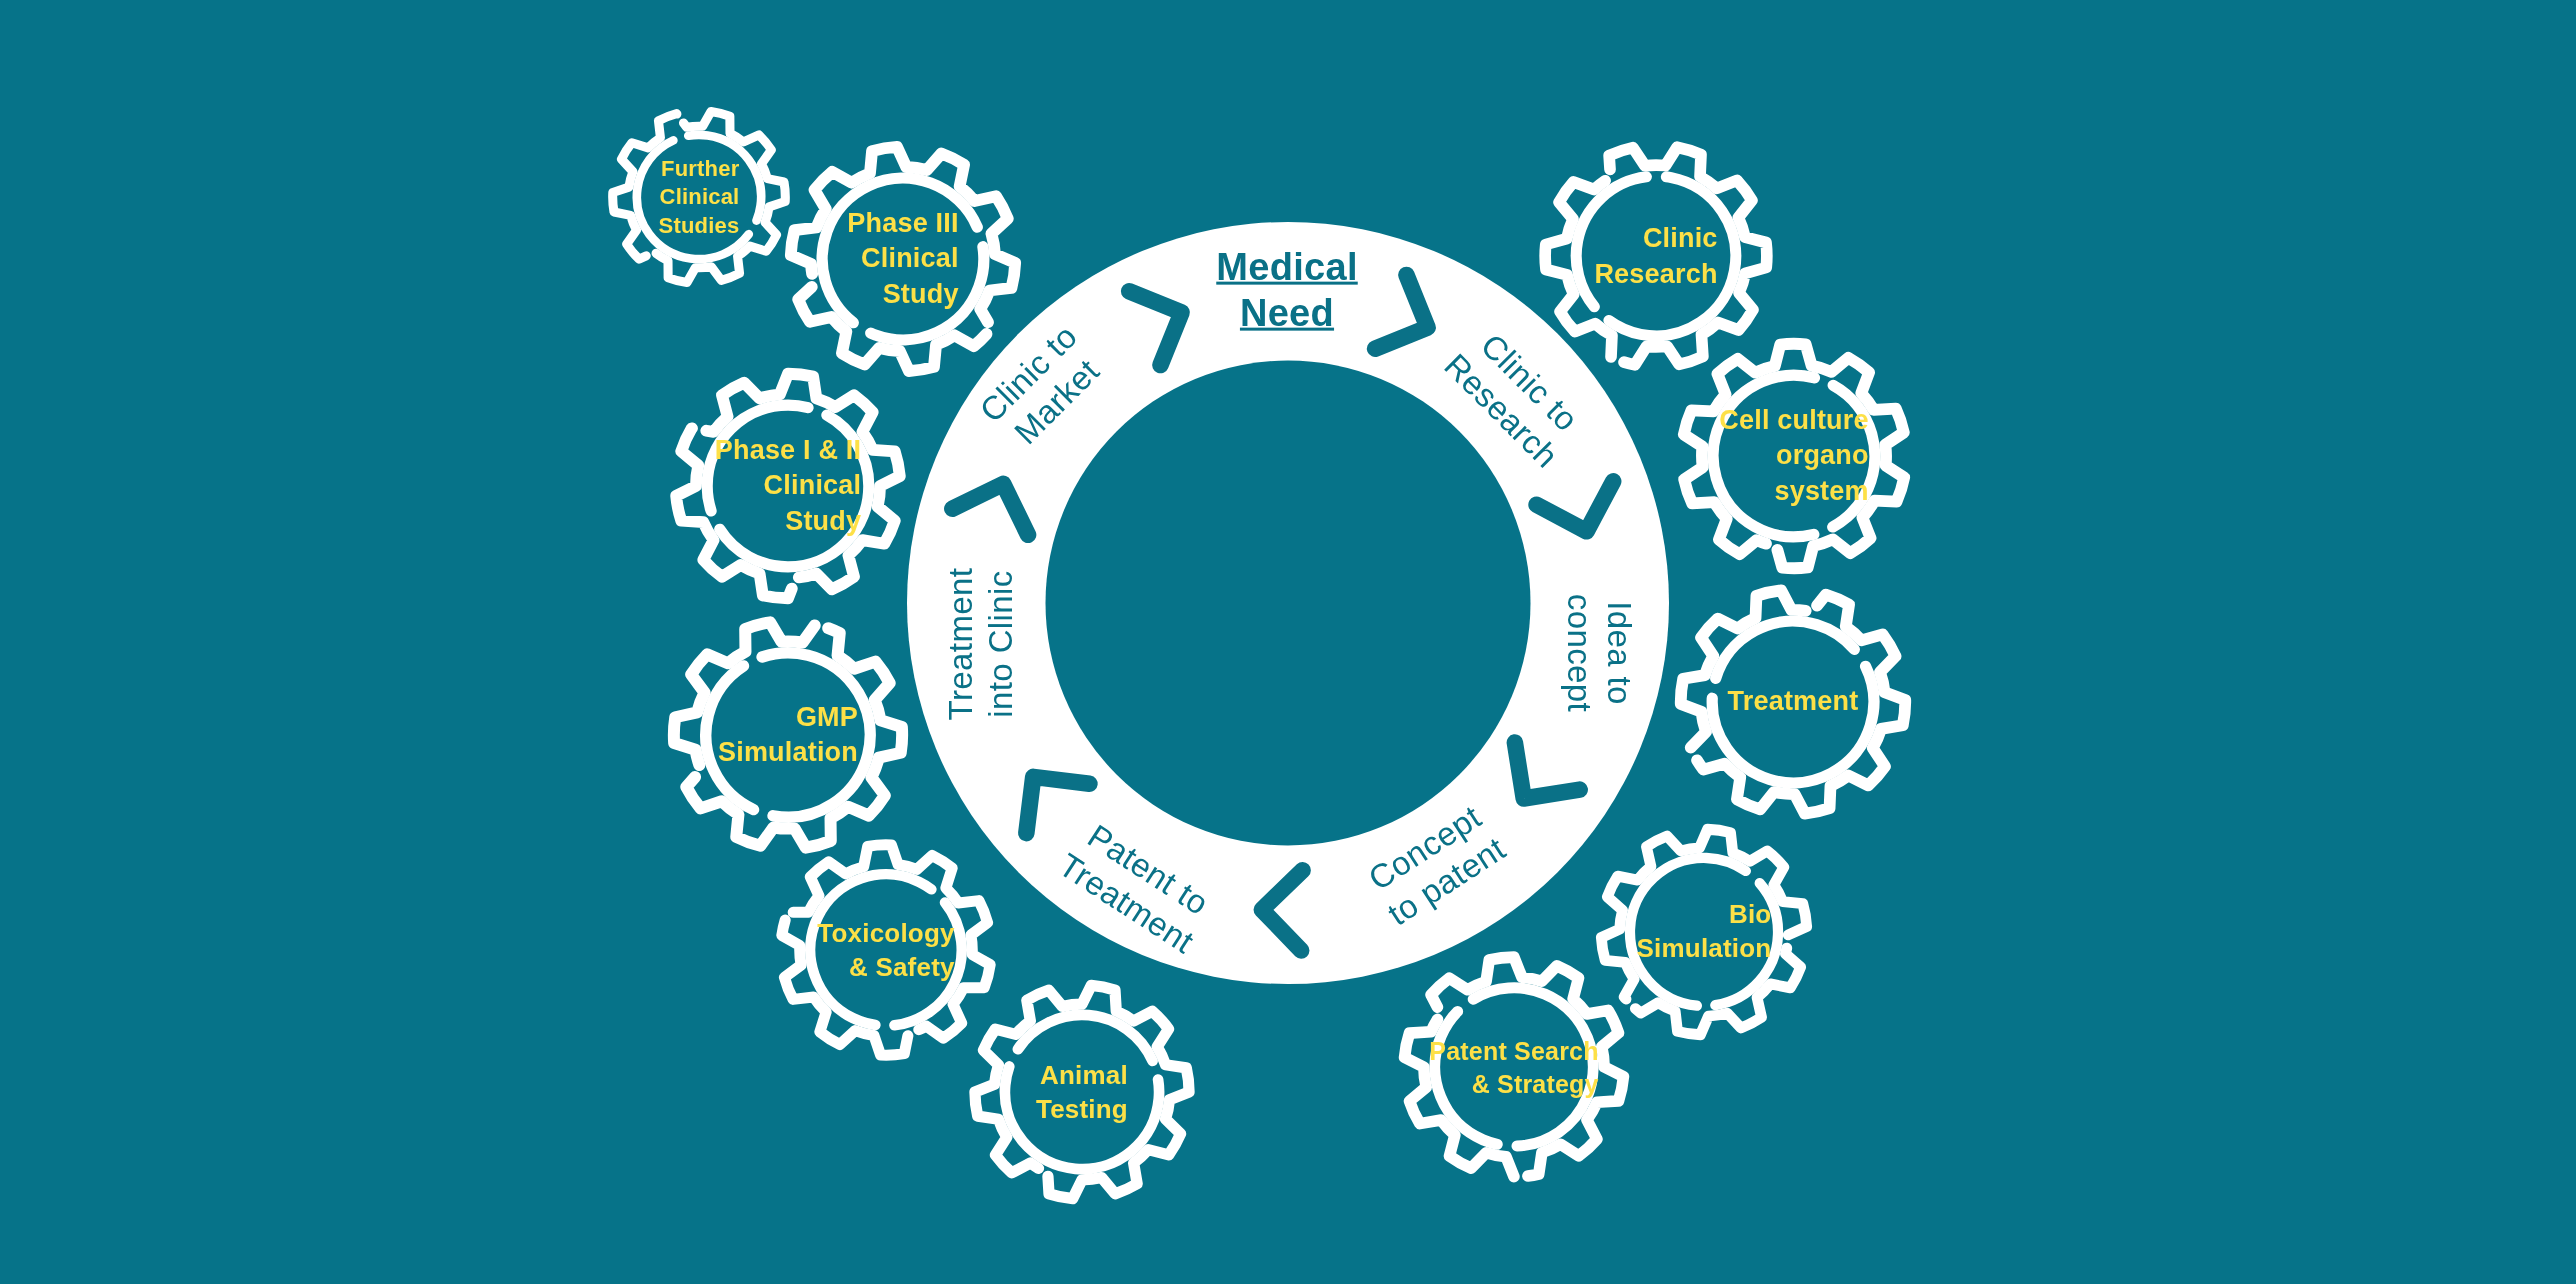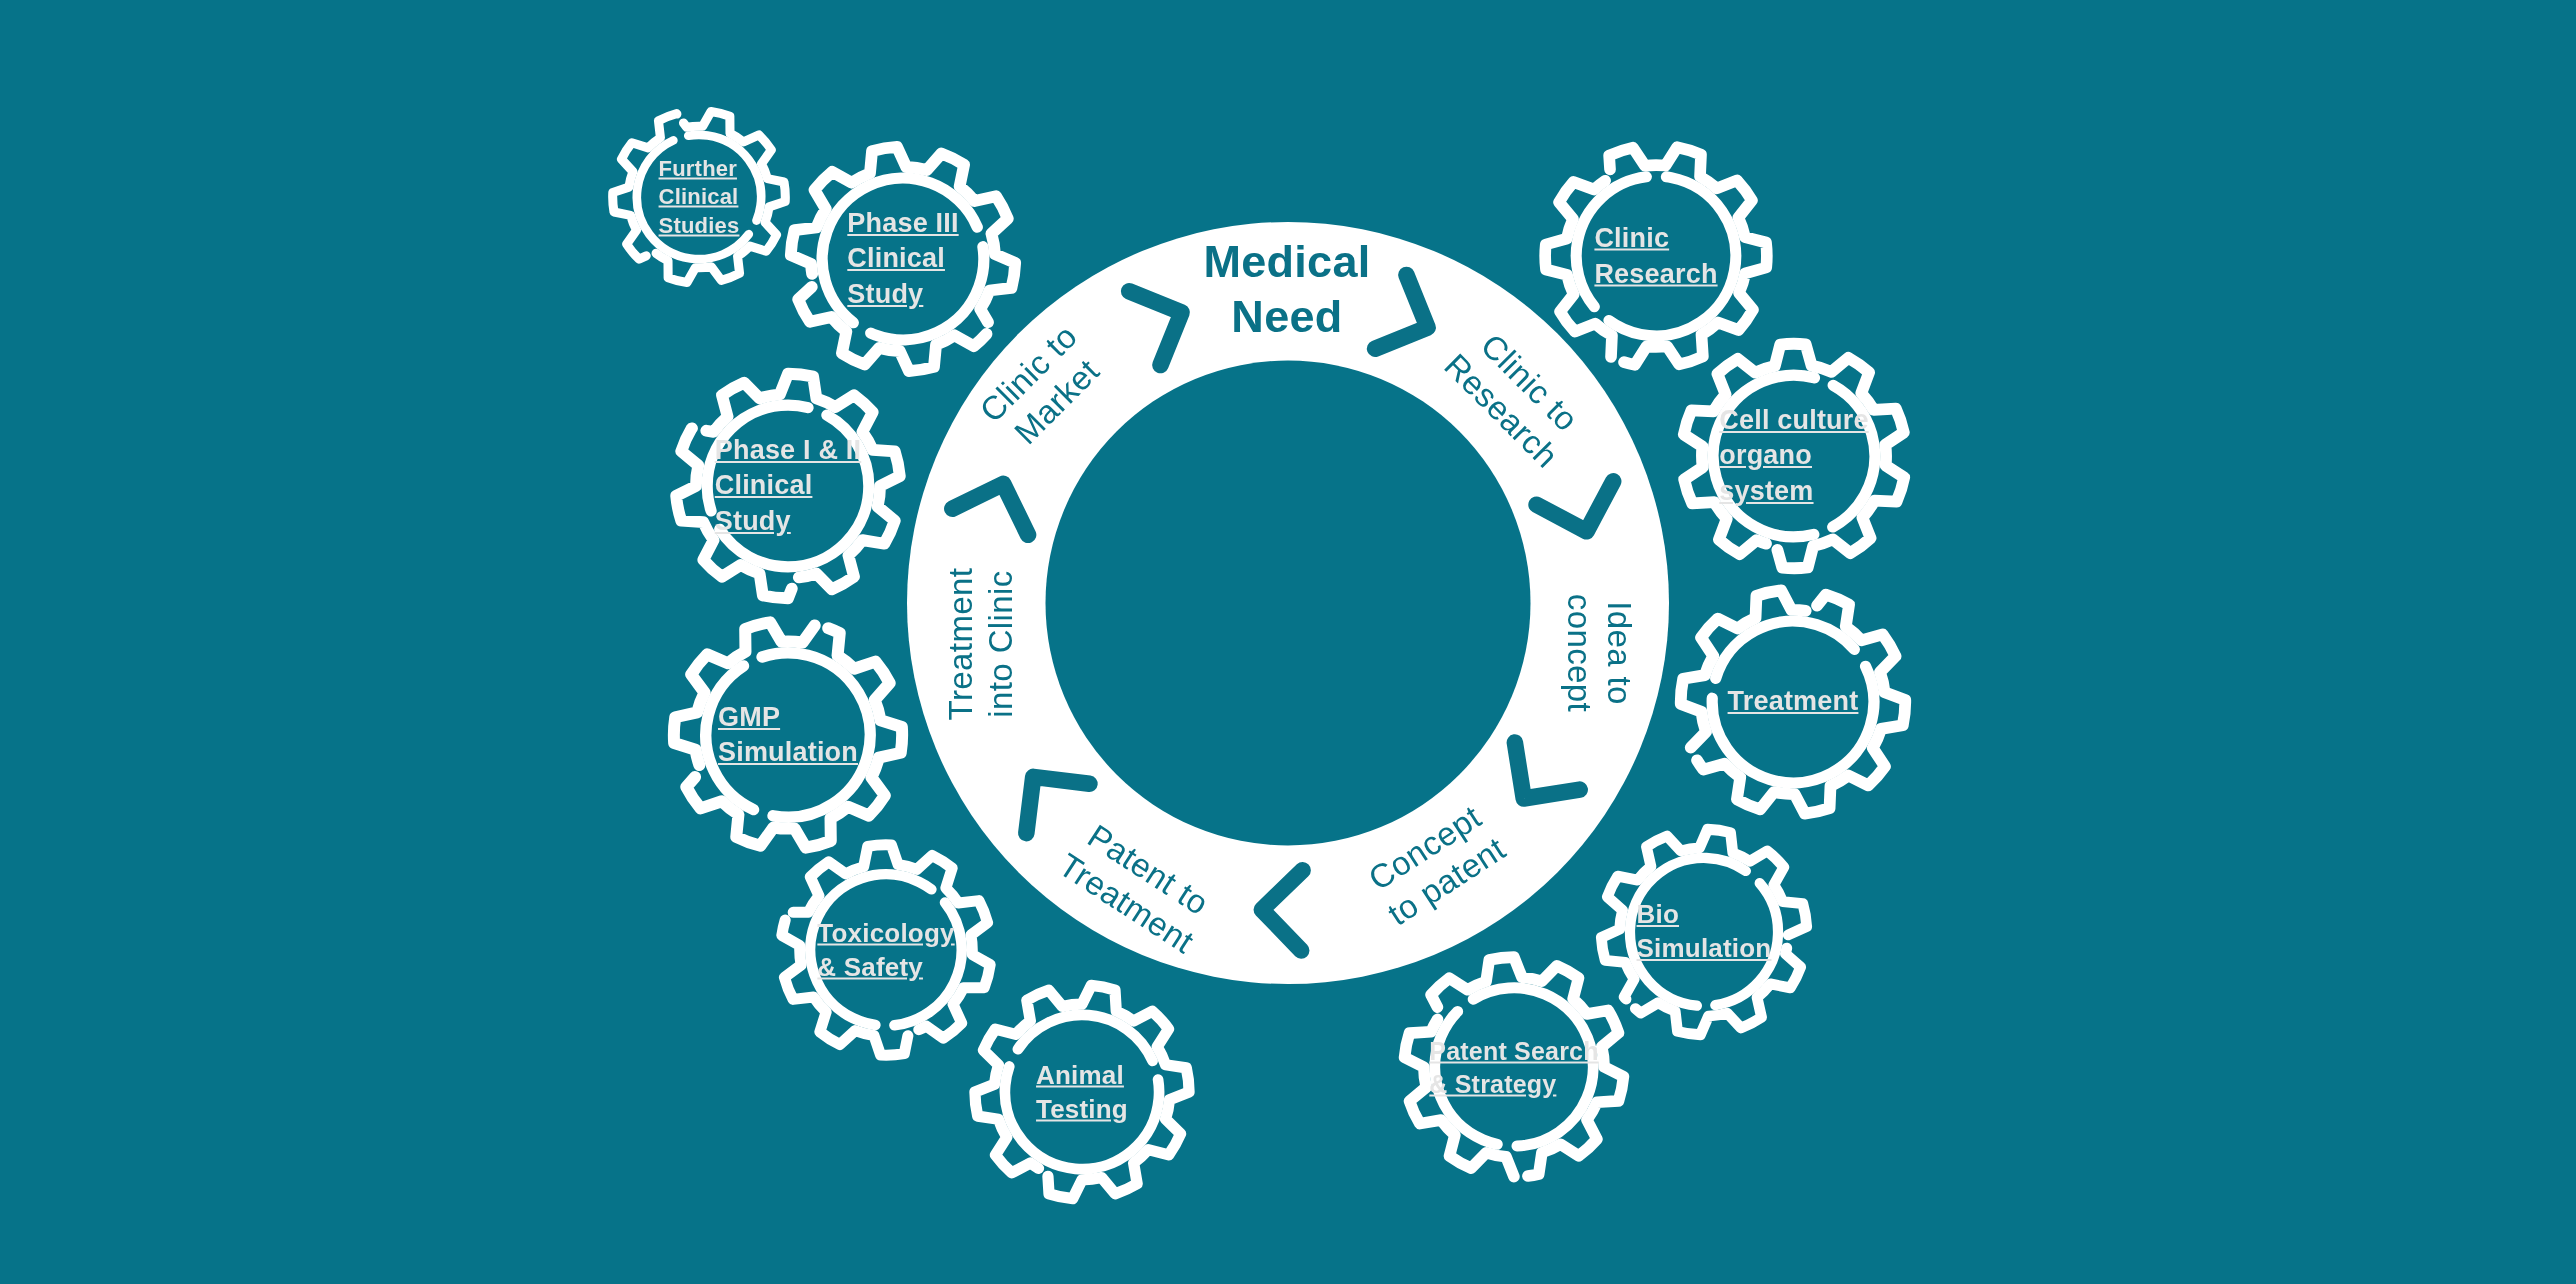--- a/index.html
+++ b/index.html
@@ -23,21 +23,21 @@
     background:#067389;
     transform:translate(-50%,-50%);
   }
   .ring-label{
     position:absolute;left:var(--x);top:var(--y);
     transform:translate(-50%,-50%) rotate(var(--rot));
     color:#0a7187;
     font-size:33px;font-weight:500;line-height:1.22;
     text-align:center;white-space:pre-line;letter-spacing:0.4px;
   }
-  .ring-label.title{font-size:45px;font-weight:700;letter-spacing:0.3px;}
+  .ring-label.title{font-size:38px;font-weight:700;letter-spacing:0.3px;text-decoration:underline;}
   .chevron{
     position:absolute;left:var(--x);top:var(--y);
     width:108px;height:82px;
     transform:translate(-50%,-50%) rotate(var(--rot));
     overflow:visible;
   }
   .chevron path{
     fill:none;stroke:#0a7187;stroke-width:19;
     stroke-linecap:round;stroke-linejoin:round;
   }
@@ -60,23 +60,23 @@
   }
   .gear-ring{
     fill:none;stroke:#ffffff;stroke-width:10;
     stroke-linecap:round;
     stroke-dasharray:34 4 58 4;
     stroke-dashoffset:var(--off2,0);
   }
   .gear-label{
     position:absolute;inset:0;
     display:flex;align-items:center;justify-content:center;
-    color:#e5e5e5;font-weight:700;
+    color:#fde047;font-weight:700;
     font-size:var(--fs,27px);line-height:1.3;
-    text-align:left;white-space:pre-line;letter-spacing:0.2px;text-decoration:underline;
+    text-align:right;white-space:pre-line;letter-spacing:0.2px;
   }
 </style>
 </head>
 <body>
 
 <div class="canvas">
 
   <div class="ring-outer"></div>
   <div class="ring-inner"></div>
 

